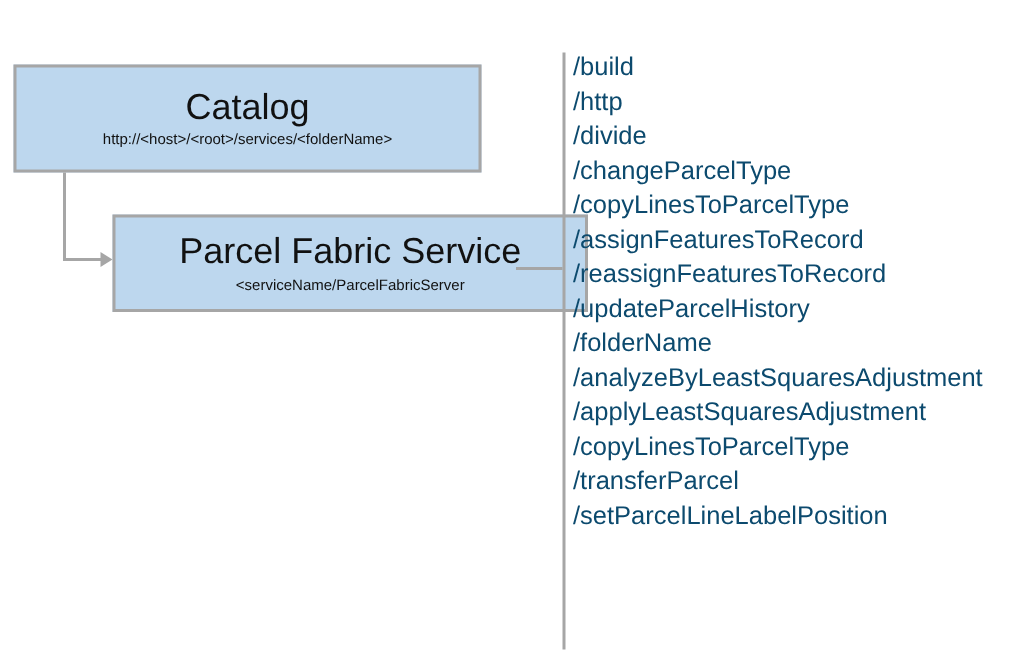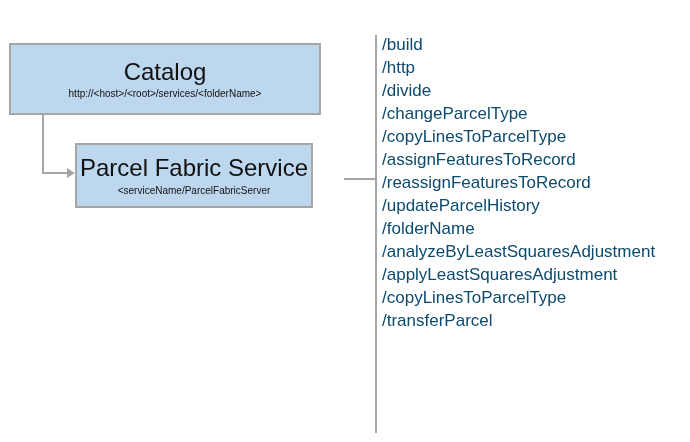--- a/index.html
+++ b/index.html
@@ -29,21 +29,21 @@
   }
   .catalog-box {
     left: 9px;
     top: 43px;
     width: 312px;
     height: 72px;
   }
   .service-box {
     left: 75px;
     top: 143px;
-    width: 238px;
+    width: 317px;
     height: 65px;
   }
   .node-title {
     font-size: 24px;
     color: #111111;
     line-height: 1.1;
     letter-spacing: 0px;
   }
   .node-subtitle {
     font-size: 10px;
@@ -133,15 +133,16 @@
       <div class="endpoint">/changeParcelType</div>
       <div class="endpoint">/copyLinesToParcelType</div>
       <div class="endpoint">/assignFeaturesToRecord</div>
       <div class="endpoint">/reassignFeaturesToRecord</div>
       <div class="endpoint">/updateParcelHistory</div>
       <div class="endpoint">/folderName</div>
       <div class="endpoint">/analyzeByLeastSquaresAdjustment</div>
       <div class="endpoint">/applyLeastSquaresAdjustment</div>
       <div class="endpoint">/copyLinesToParcelType</div>
       <div class="endpoint">/transferParcel</div>
+      <div class="endpoint">/setParcelLineLabelPosition</div>
     </div>
 
 </div>
 
 </body></html>

